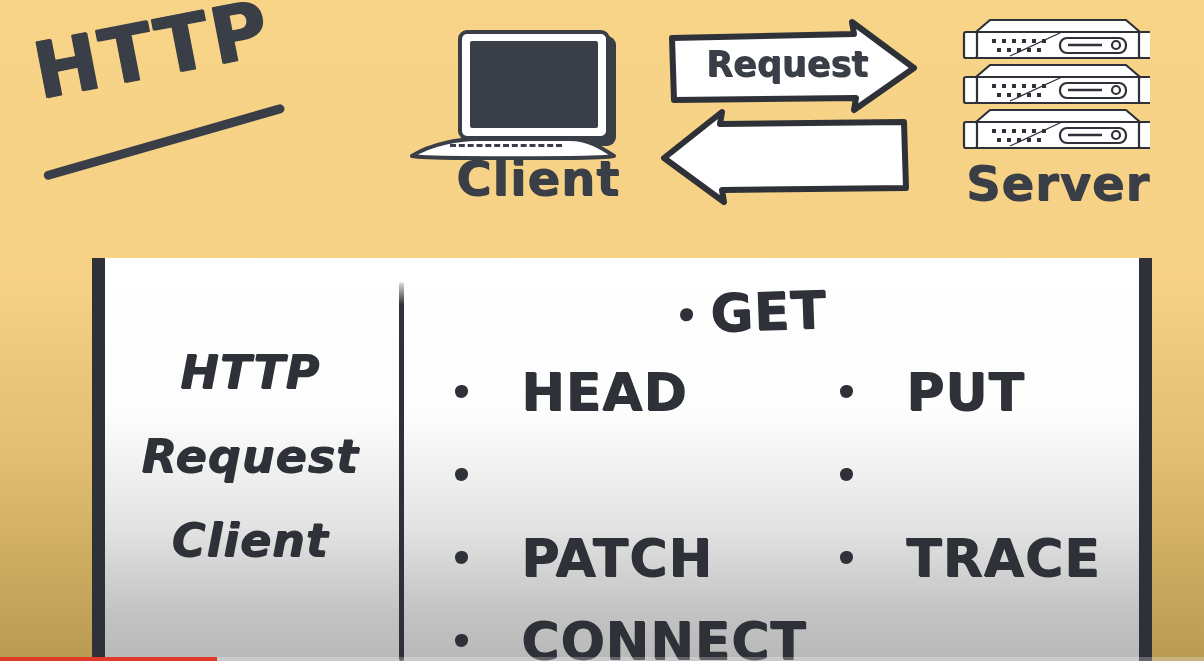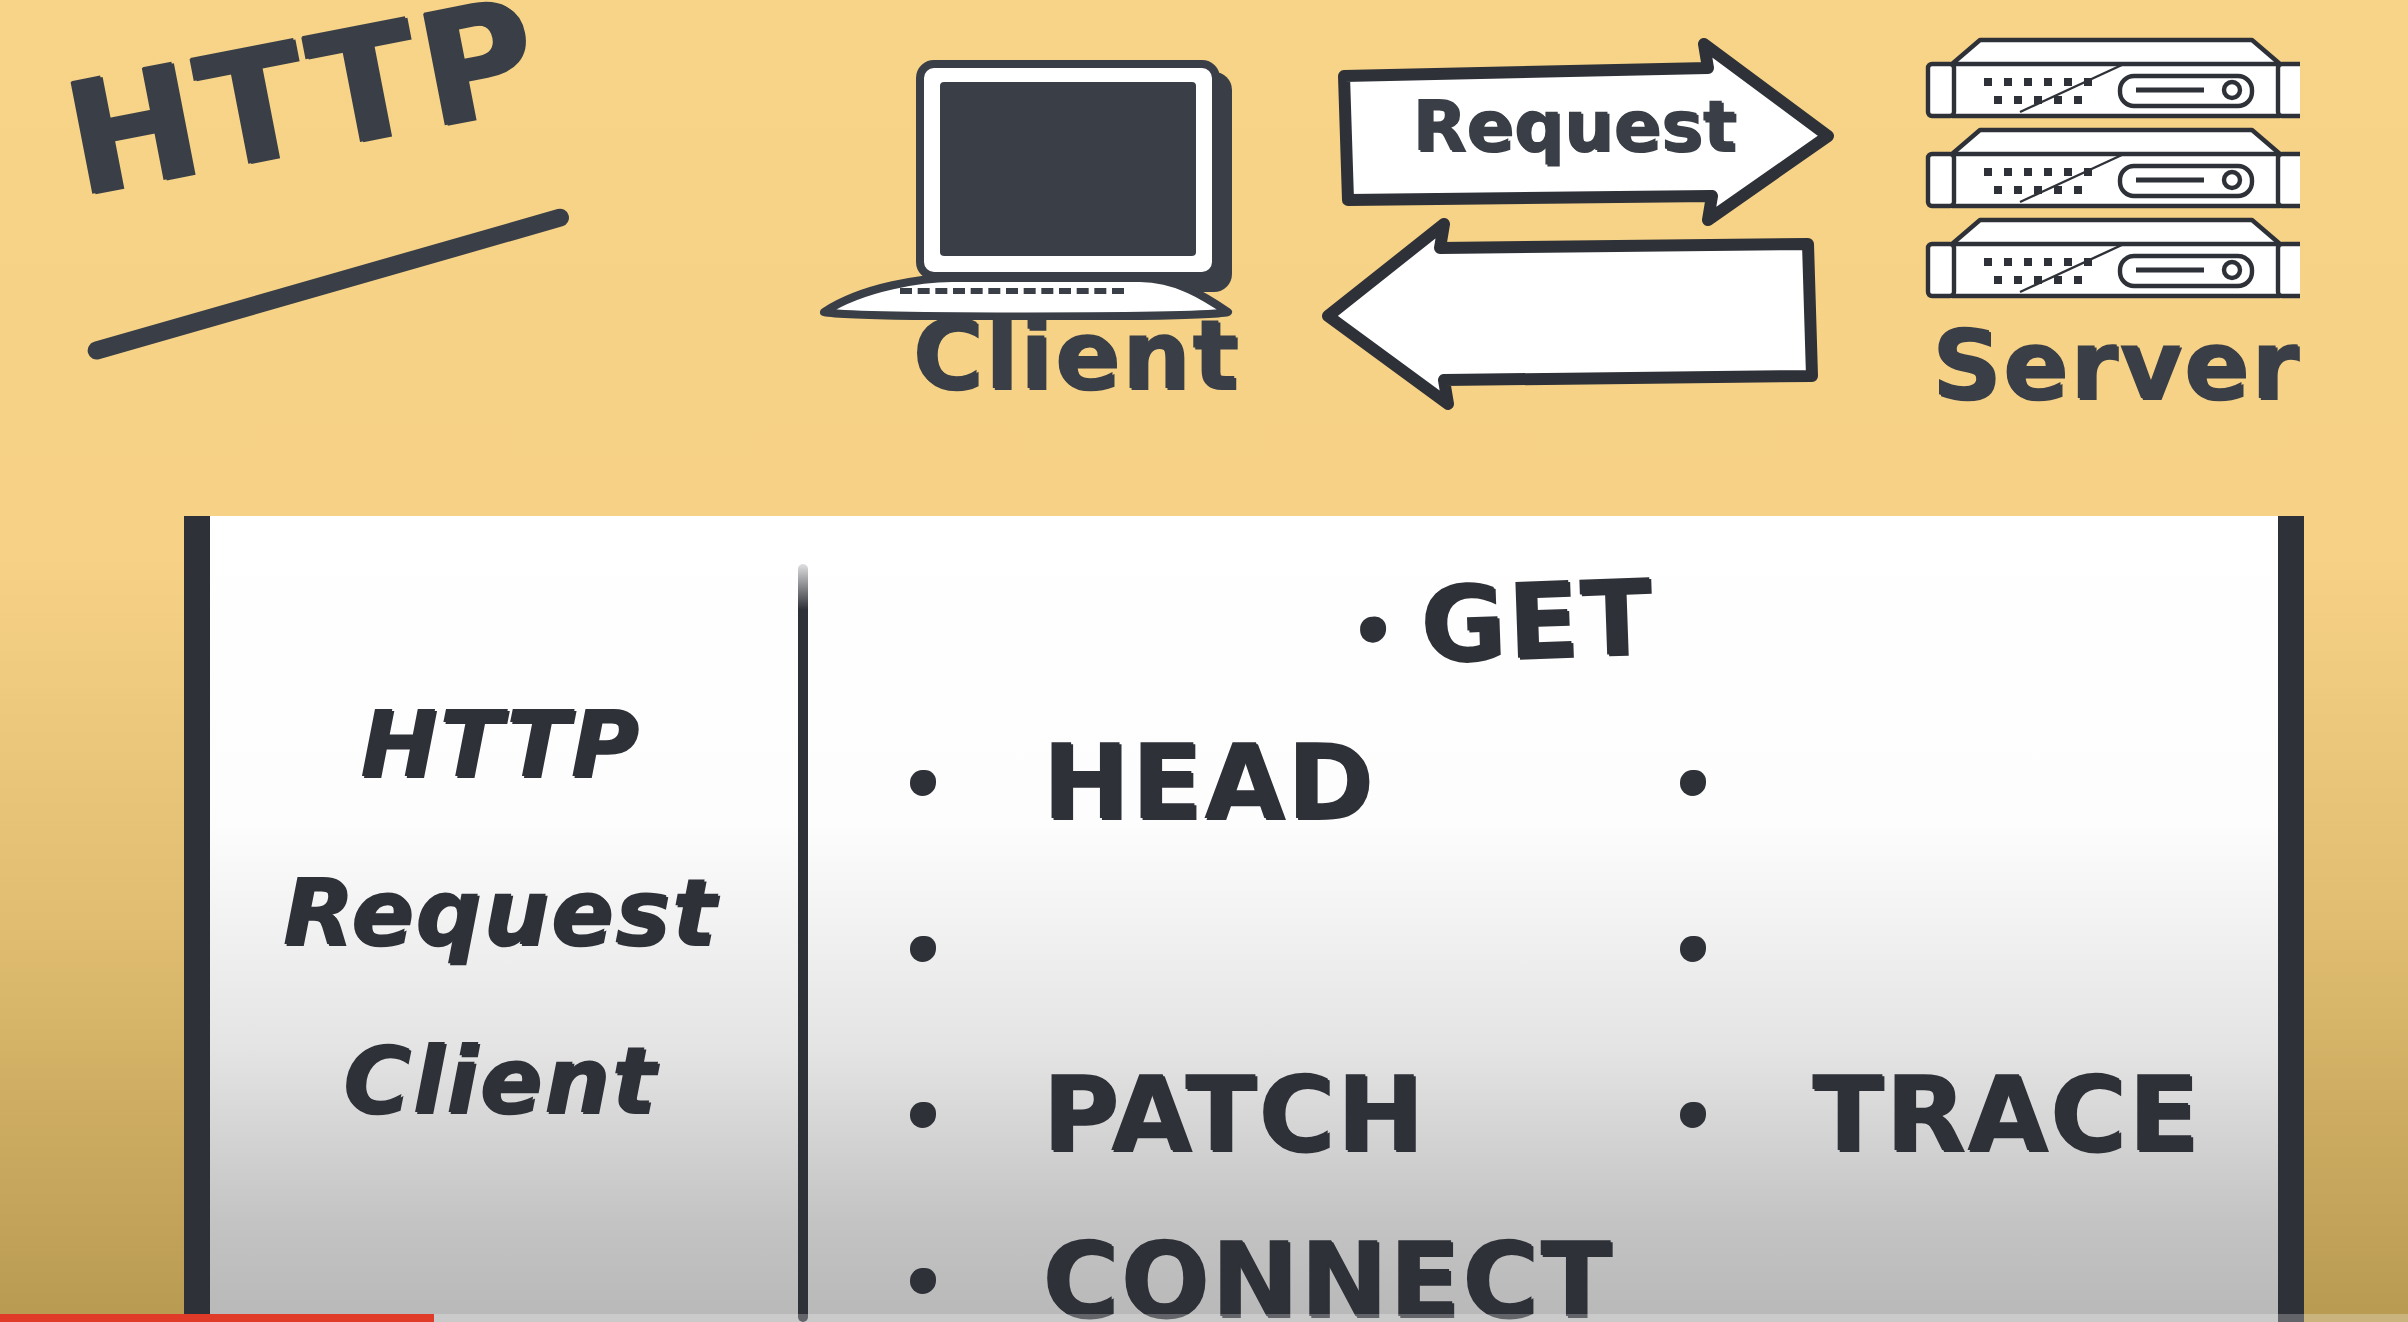--- a/index.html
+++ b/index.html
@@ -410,20 +410,21 @@
     </div>
     <div class="method-item">
       <span class="bullet"></span>
       <span class="method-label">CONNECT</span>
     </div>
   </div>
 
   <div class="method-col" id="col-b">
     <div class="method-item">
       <span class="bullet"></span>
+      <span class="method-label">PUT</span>
     </div>
     <div class="method-item">
       <span class="bullet"></span>
     </div>
     <div class="method-item">
       <span class="bullet"></span>
       <span class="method-label">TRACE</span>
     </div>
   </div>
 

